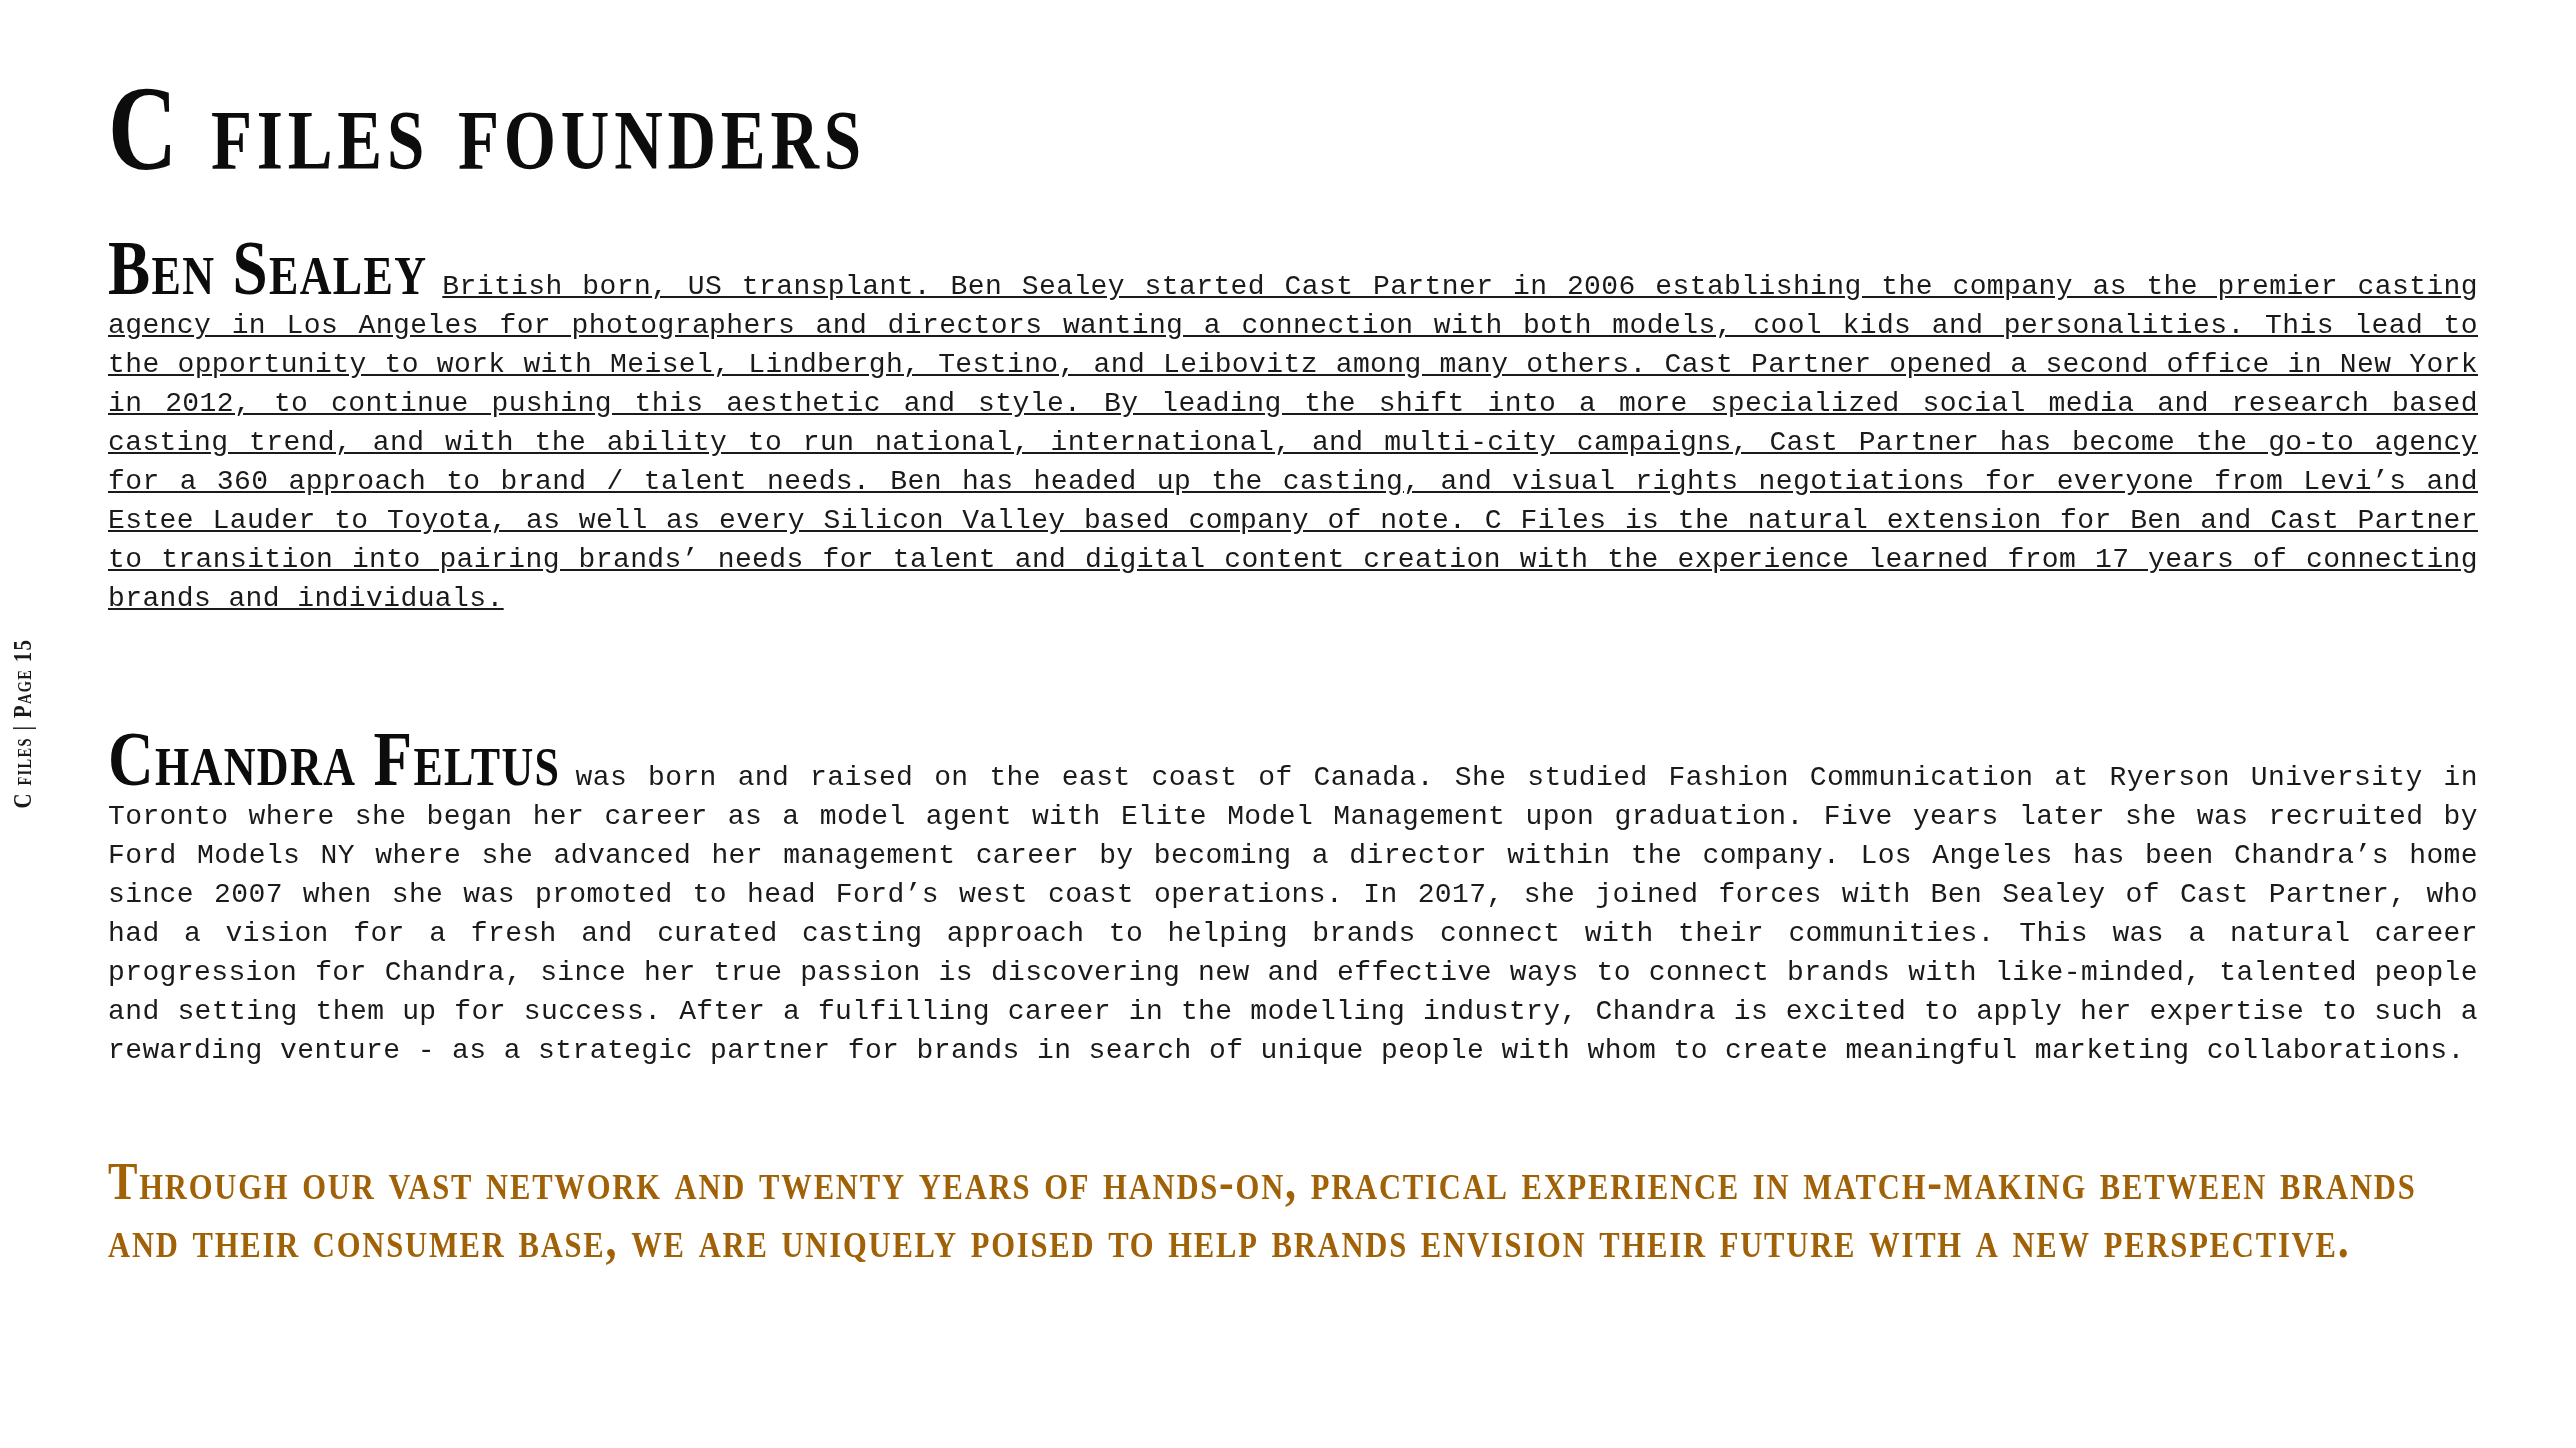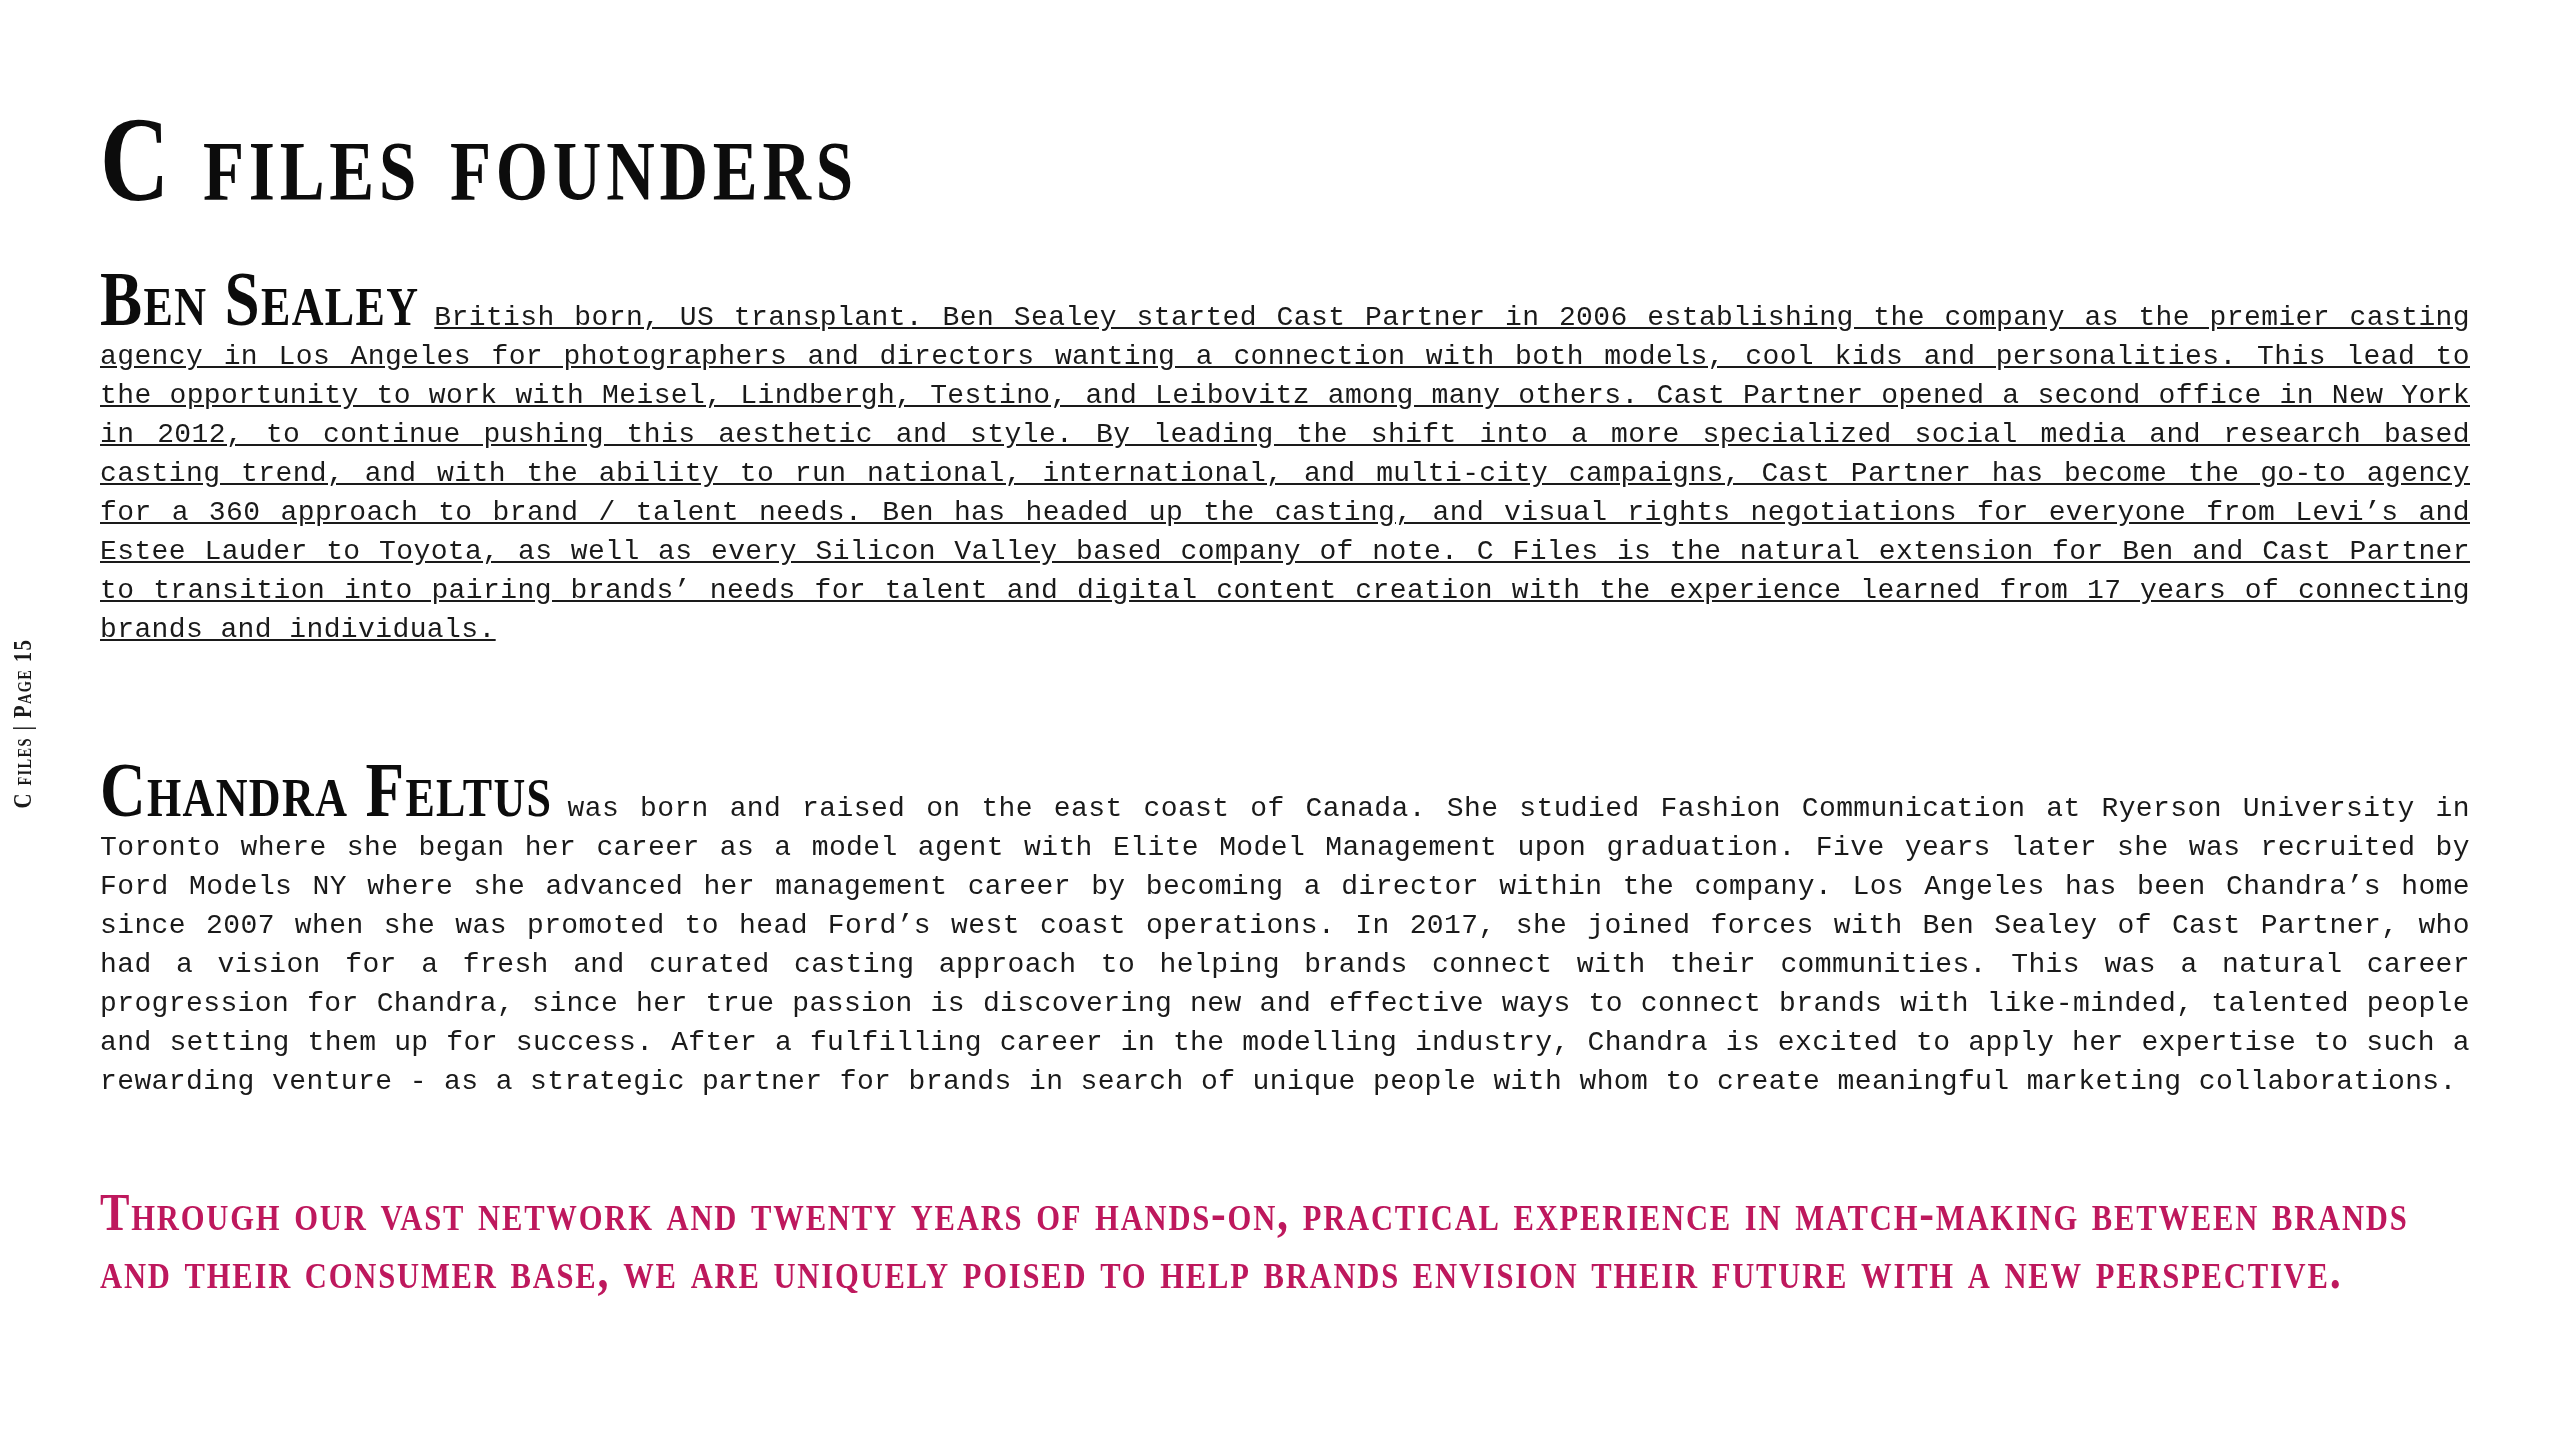--- a/index.html
+++ b/index.html
@@ -7,24 +7,23 @@
     position: relative;
     width: 2576px;
     height: 1449px;
     background: #ffffff;
     overflow: hidden;
     font-family: "Liberation Serif", serif;
     color: #121212;
   }
   .content {
     position: absolute;
-    left: 100px;
+    left: 108px;
     top: 0;
     width: 2370px;
-    margin-top: 31px;
   }
   .title {
     margin: 69px 0 0 0;
     font-family: "Liberation Serif", serif;
     font-variant-caps: small-caps;
     font-weight: 600;
     font-size: 120px;
     line-height: 1;
     letter-spacing: 6px;
     color: #0c0c0c;
@@ -48,21 +47,21 @@
     font-size: 79px;
     line-height: 0.85;
     letter-spacing: 1.7px;
     color: #0c0c0c;
     padding-right: 19px;
     white-space: nowrap;
     vertical-align: baseline;
   }
   .closing {
     margin-top: 83px;
-    color: #be185d;
+    color: #a16207;
   }
   .closing-line {
     font-family: "Liberation Serif", serif;
     font-variant-caps: small-caps;
     font-weight: 600;
     font-size: 52px;
     line-height: 58px;
     letter-spacing: 2.1px;
     white-space: nowrap;
   }

